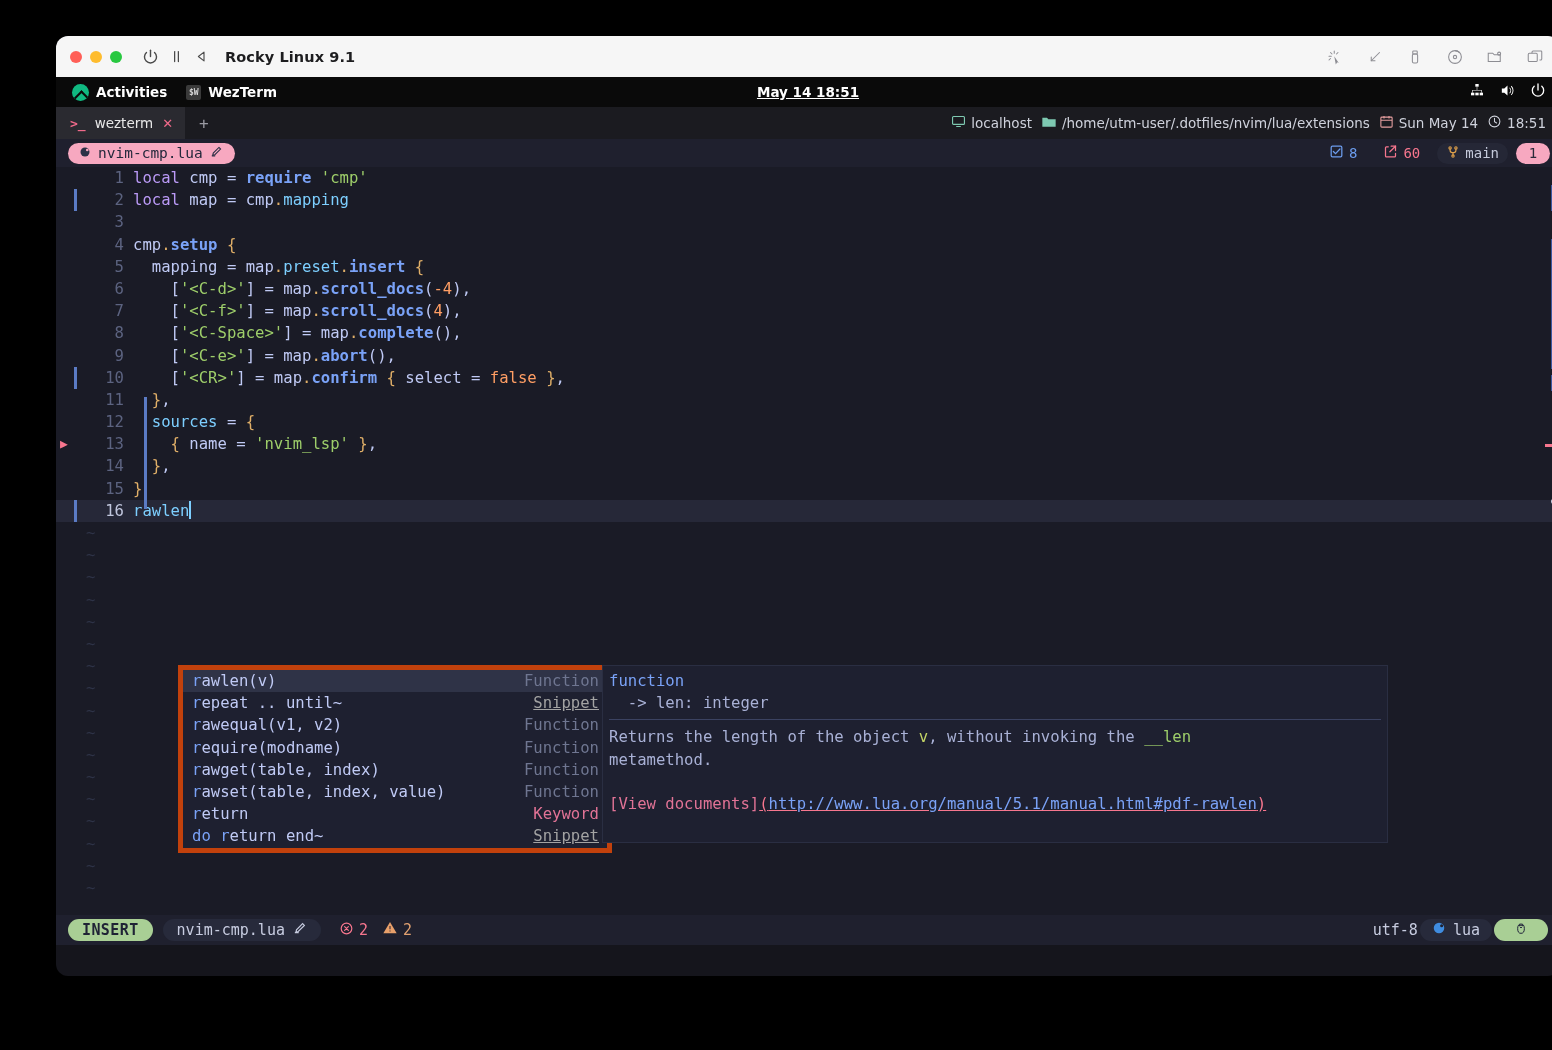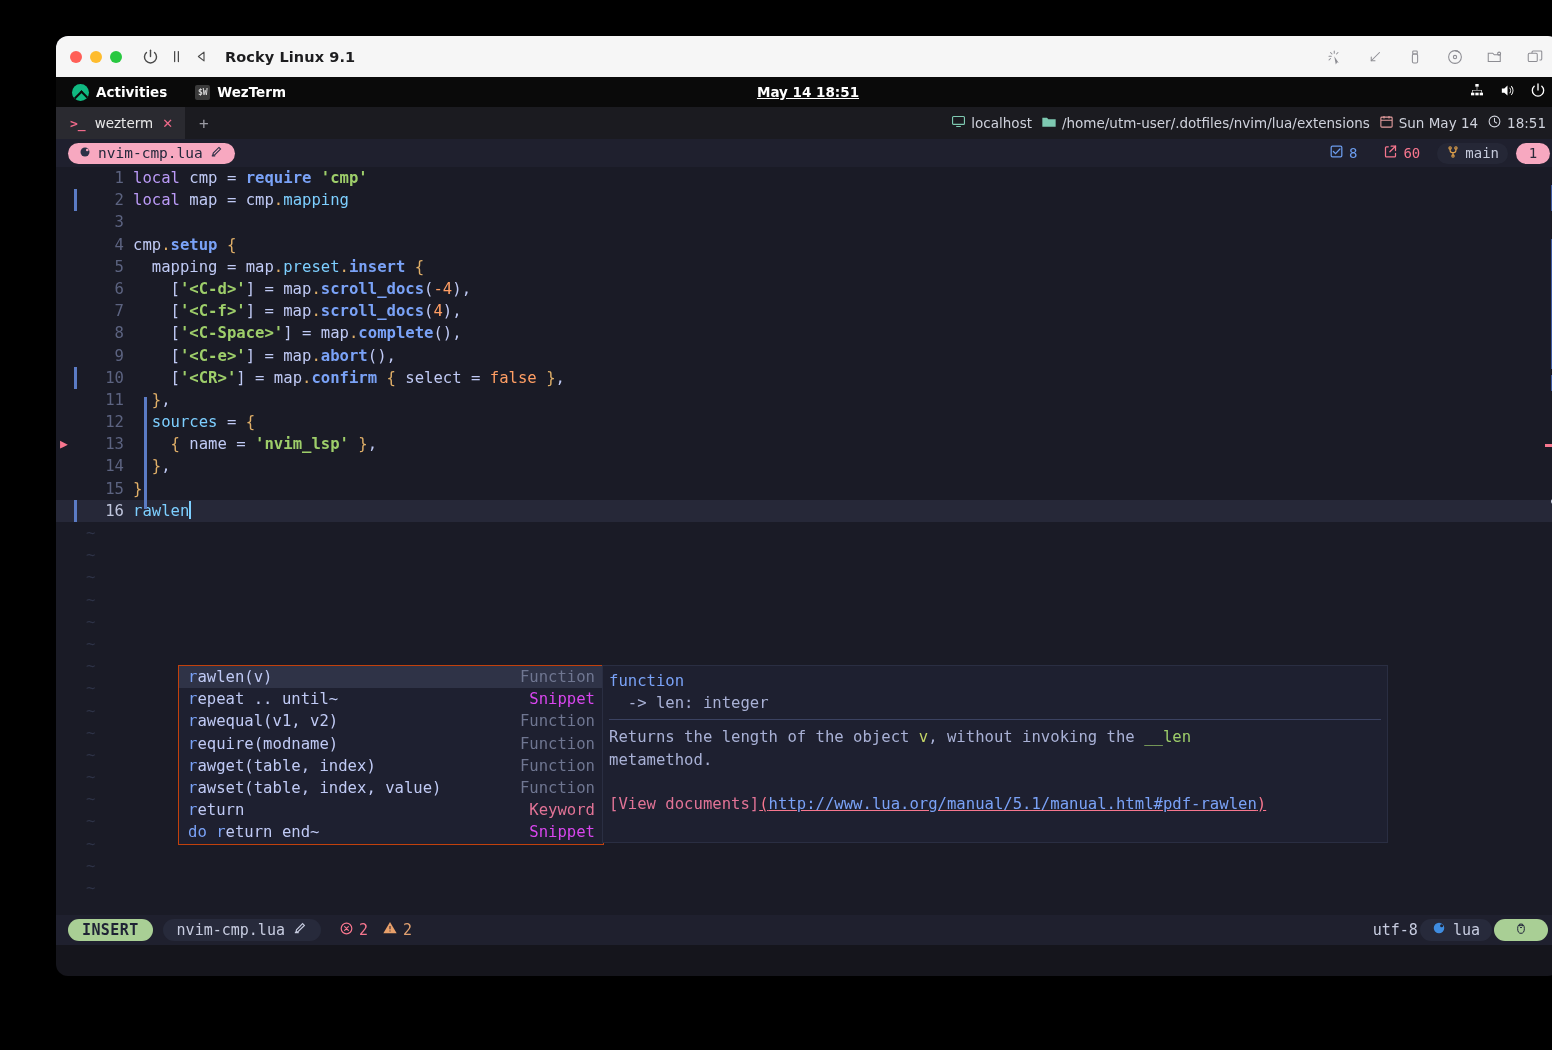--- a/index.html
+++ b/index.html
@@ -22,21 +22,21 @@
   .dot.green{background:#28c840;}
   .tb-icon{color:#4a4a4a;display:inline-flex;align-items:center;justify-content:center;}
   .tb-title{font-family:"DejaVu Sans",sans-serif;font-size:14.5px;font-weight:bold;color:#1d1d1f;
     margin-left:6px;letter-spacing:.1px;}
   .tb-right{position:absolute;right:16px;top:0;height:41px;display:flex;align-items:center;gap:22px;}
   .tb-right .tb-icon{color:#8d8d93;}
 
   
   .gnome{height:30px;background:#0a0a0a;display:flex;align-items:center;position:relative;
     font-family:"DejaVu Sans",sans-serif;}
-  .gnome-left{display:flex;align-items:center;gap:10px;padding-left:16px;}
+  .gnome-left{display:flex;align-items:center;gap:1px;padding-left:16px;}
   .gnome-item{display:flex;align-items:center;gap:7px;color:#ffffff;font-size:13.5px;font-weight:bold;}
   .rocky-logo{width:17px;height:17px;border-radius:50%;background:#10b981;position:relative;overflow:hidden;}
   .rocky-logo:after{content:"";position:absolute;left:3px;top:9px;width:11px;height:11px;
     border-left:2.5px solid #0a0a0a;border-top:2.5px solid #0a0a0a;transform:rotate(45deg);}
   .wez-logo{width:15px;height:15px;border-radius:2px;background:#3a3a3a;color:#d8d8d8;
     font-size:8px;display:flex;align-items:center;justify-content:center;font-family:"DejaVu Sans Mono",monospace;}
   .gnome-clock{position:absolute;left:0;right:0;text-align:center;color:#fff;font-size:13.5px;font-weight:bold;text-decoration:underline;}
   .gnome-right{position:absolute;right:14px;display:flex;align-items:center;gap:14px;color:#fff;}
 
   
@@ -72,44 +72,44 @@
   .gutter-sign{width:16px;text-align:center;flex:0 0 16px;font-size:13px;}
   .gutter-bar{width:6px;flex:0 0 6px;}
   .gutter-bar i{display:block;width:3px;height:22.2px;background:#5b7bc4;margin-left:2px;}
   .lnum{width:46px;flex:0 0 46px;text-align:right;color:#5c6380;padding-right:9px;}
   .row.cursorline .lnum{color:#c0c6dd;}
   .ltext{white-space:pre;color:#a9b1d6;}
   .tilde{color:#2e3347;}
 
   .kw{color:#bb9af7;}         
   .fn{color:#7aa2f7;font-weight:bold;}
-  .str{color:#9ece6a;font-weight:bold;}
+  .str{color:#9ece6a;}
   .num{color:#ff9e64;}
   .punct{color:#e0af68;}
   .id{color:#c0caf5;}
   .prop{color:#7dcfff;}
   .bool{color:#ff9e64;}
 
   .indent-guide{position:absolute;width:2px;background:#3b4261;}
 
   
   .ruler{position:absolute;top:28px;right:0;width:16px;height:778px;}
   .ruler i{position:absolute;right:7px;width:2px;background:#3d59a1;}
   .ruler .err{position:absolute;right:3px;width:12px;height:3px;background:#f7768e;}
   .ruler .dot{position:absolute;right:4px;width:5px;height:5px;border-radius:50%;background:#c8cee0;}
 
   
   .pum{position:absolute;left:122px;top:526px;width:424px;background:#1e2030;
-    border:1px solid #c2410c;font-size:15.6px;line-height:22.2px;}
+    border:5px solid #c2410c;font-size:15.6px;line-height:22.2px;}
   .pum-item{display:flex;justify-content:space-between;padding:0 8px 0 9px;height:22.2px;align-items:center;white-space:pre;}
   .pum-item.sel{background:#2f3347;}
   .pum-label{color:#c0caf5;}
   .pum-label .m{color:#7aa2f7;}
   .pum-kind{color:#6f7691;}
-  .pum-kind.snippet{color:#d946ef;}
+  .pum-kind.snippet{color:#a3a3a3;text-decoration:underline;}
   .pum-kind.keyword{color:#e27396;}
 
   
   .doc{position:absolute;left:546px;top:526px;width:786px;height:178px;background:#1e2030;
     border:1px solid #2a2e42;font-size:15.6px;line-height:22.2px;padding:4px 6px 0 6px;box-sizing:border-box;}
   .doc .sig{color:#7aa2f7;}
   .doc .plain{color:#a9b1d6;}
   .doc .rp{color:#f7768e;text-decoration:underline;text-decoration-color:#f7768e;}
   .doc hr{border:0;border-top:1px solid #3b4261;margin:5px 0 8px 0;}
   .doc .v{color:#c3d466;}

